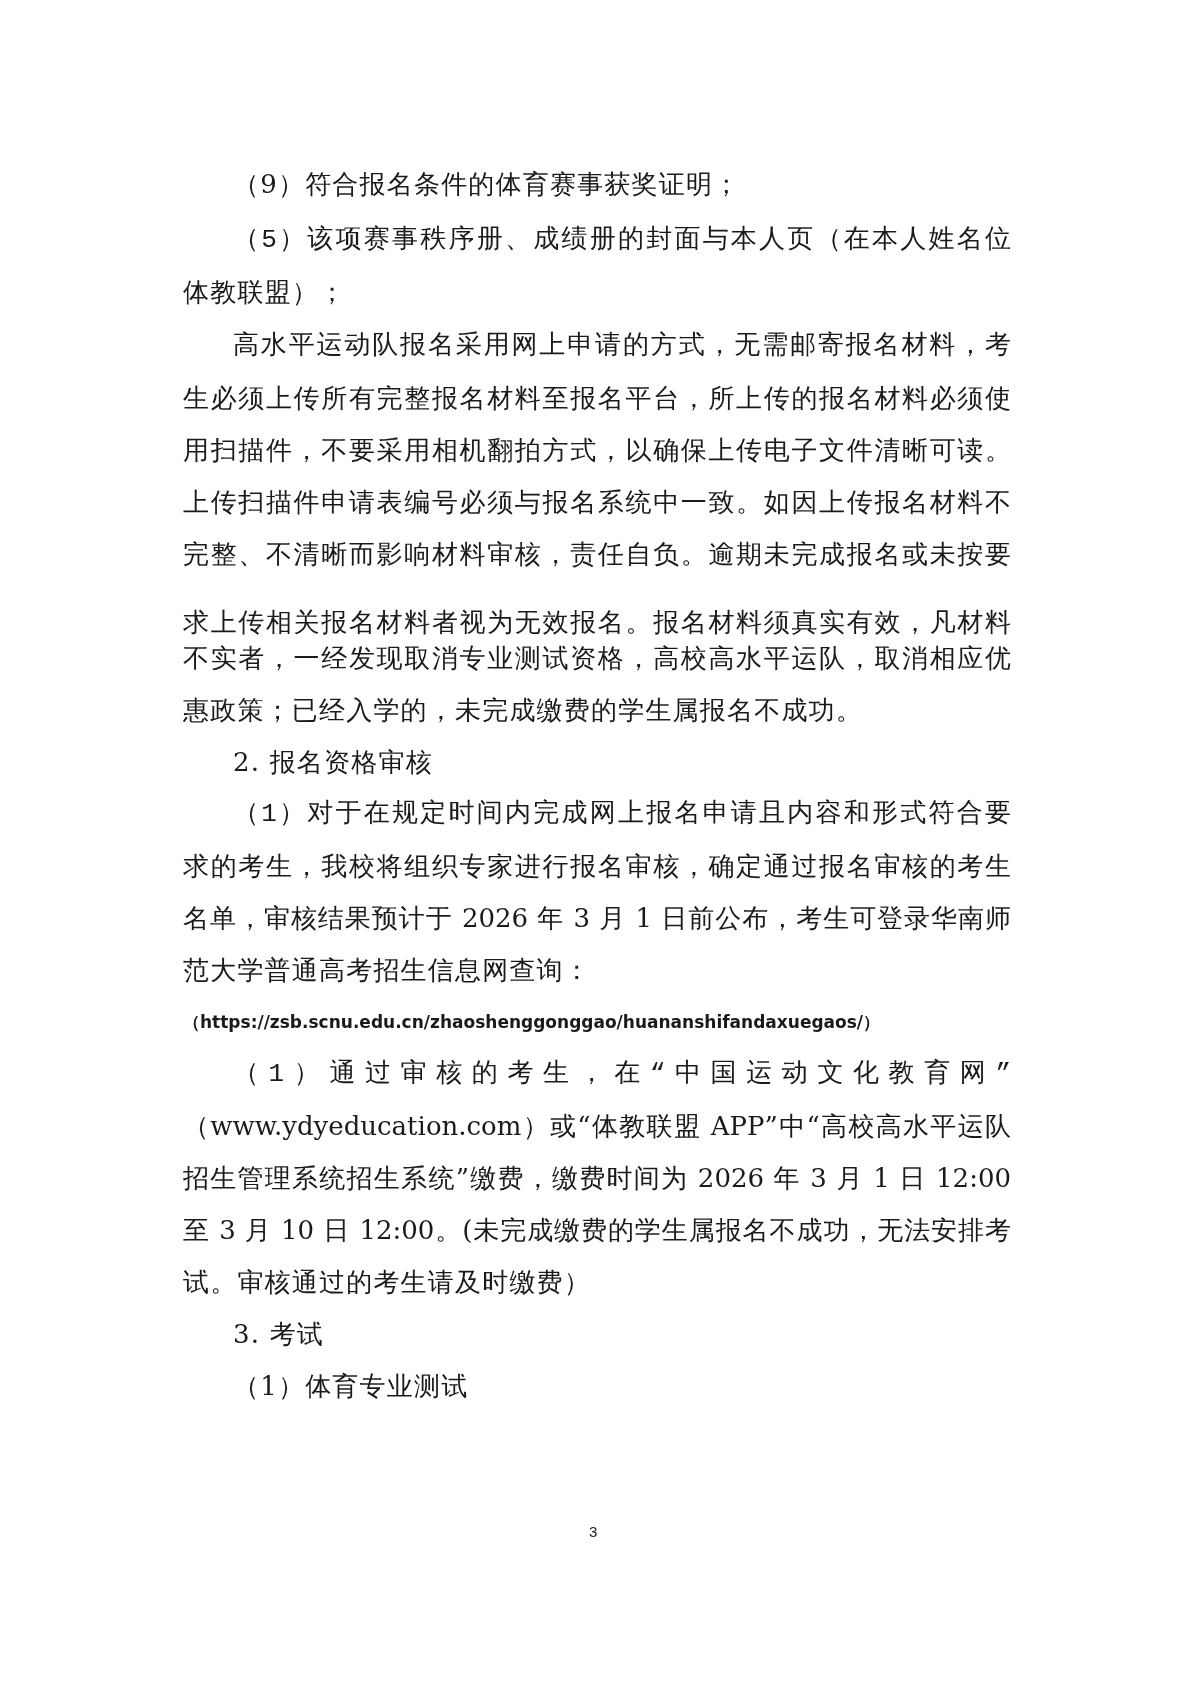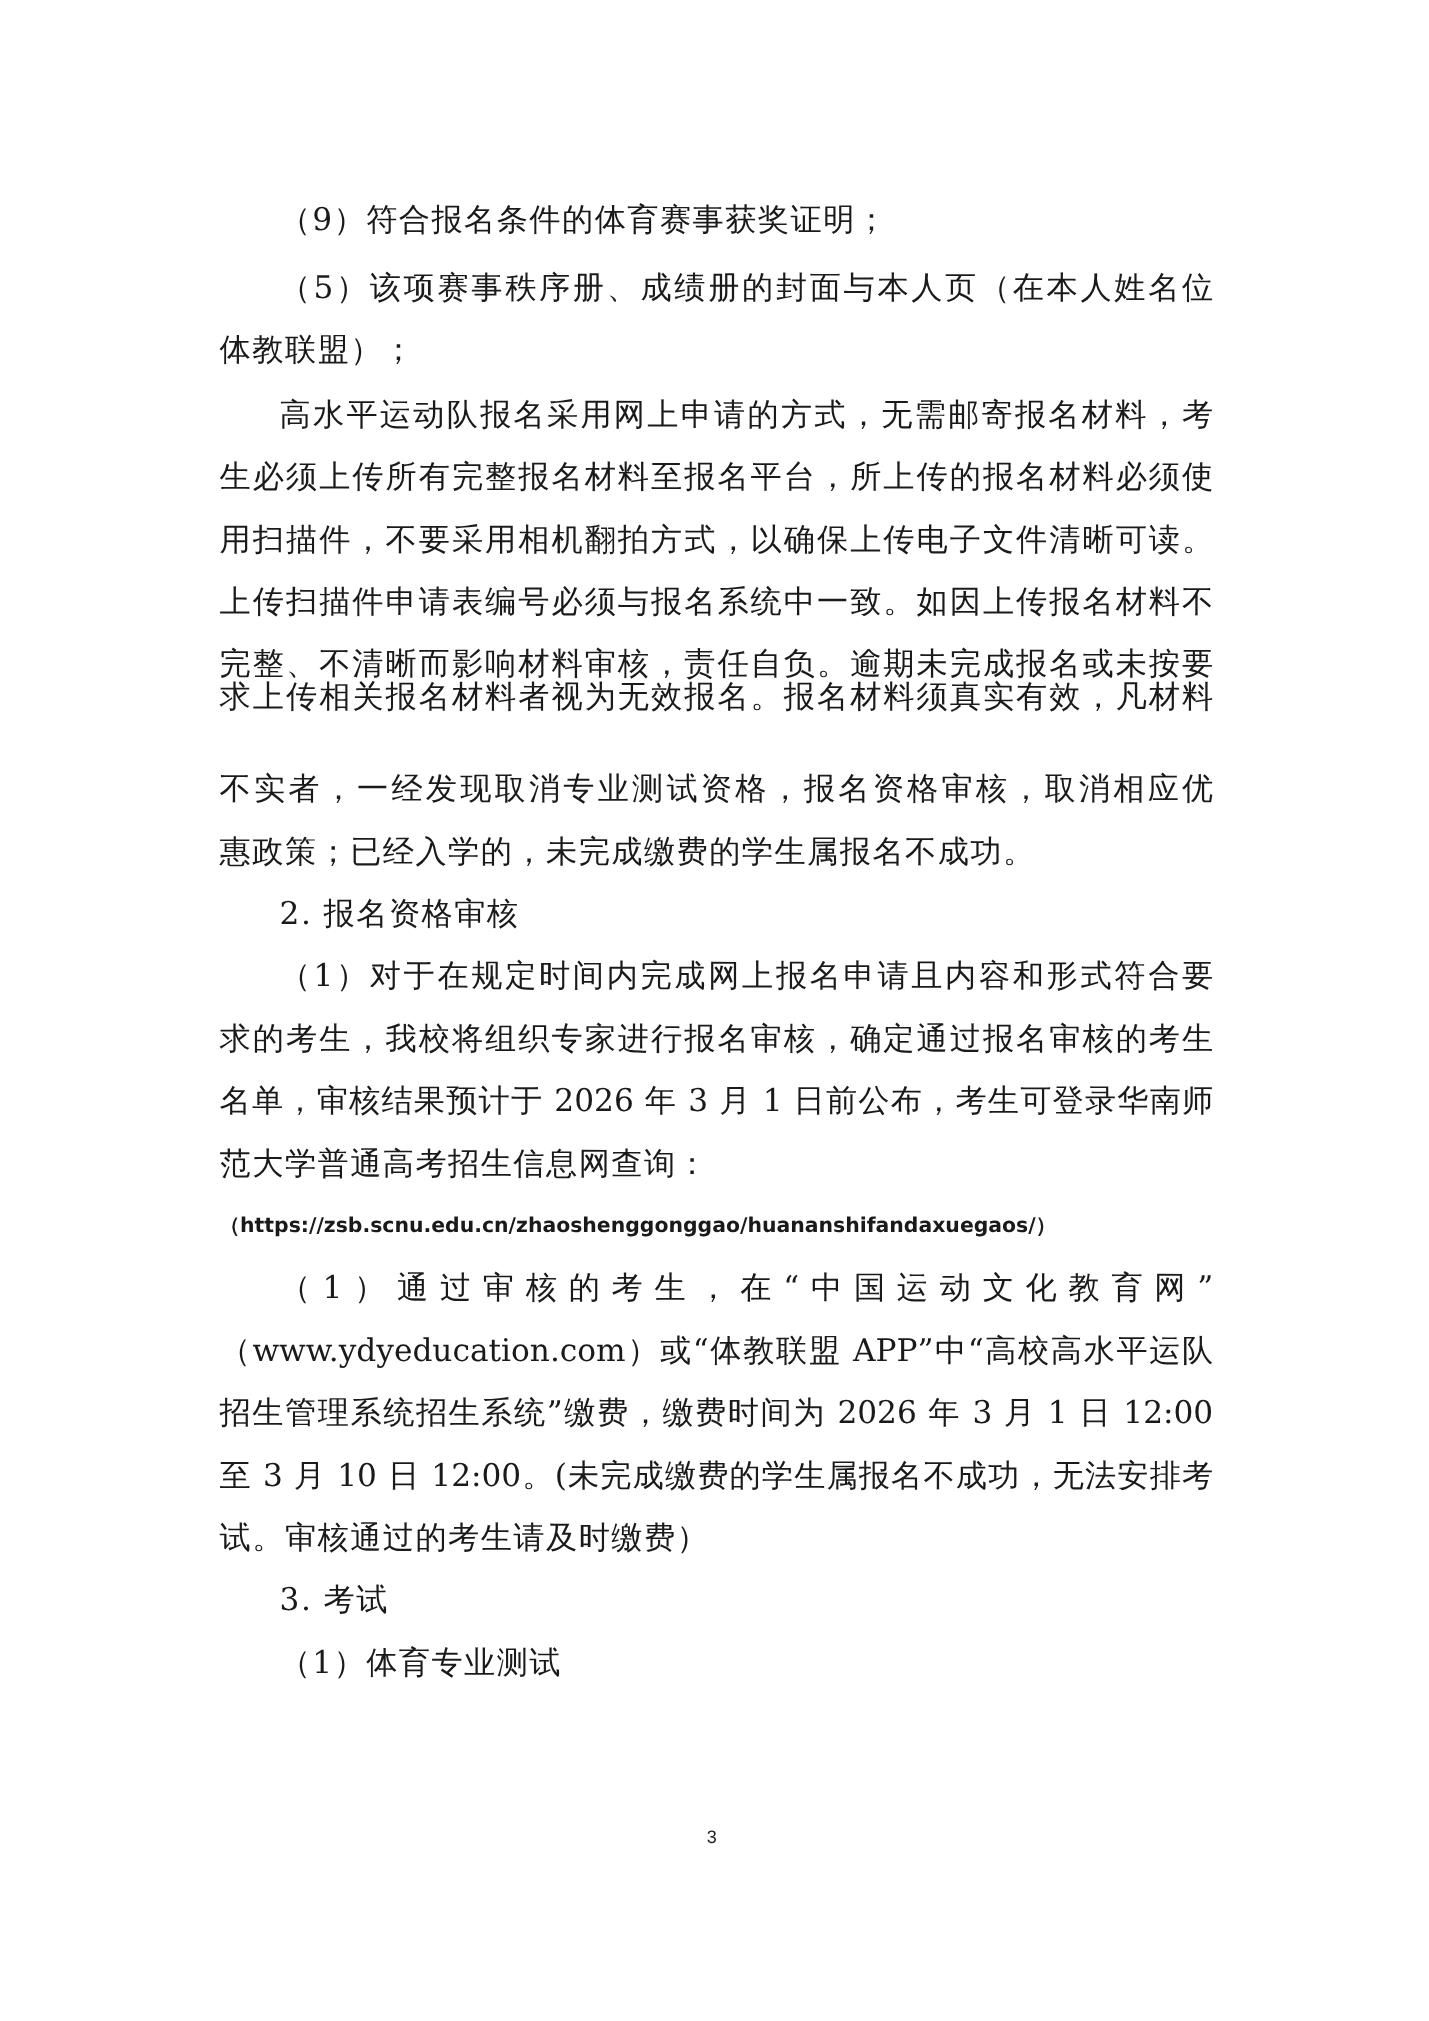--- a/index.html
+++ b/index.html
@@ -30,21 +30,21 @@
     white-space: nowrap;
     letter-spacing: 1.2px;
   }
   .line.justify {
     width: 828px;
     text-align: justify;
     text-align-last: justify;
     letter-spacing: 0;
   }
   .indent { left: 50px; }
-  .indent.justify { width: 778px; }
+  .indent.justify { width: 778px; font-family: Liberation Mono, monospace; }
   .url {
     font-family: "DejaVu Sans", "Liberation Sans", sans-serif;
     font-size: 17px;
     letter-spacing: 0;
     font-weight: bold;
   }
   .page-number {
     position: absolute;
     left: 589px;
     top: 1523px;
@@ -59,22 +59,22 @@
 <div class="page">
   <div class="line indent" style="top:14px">（9）符合报名条件的体育赛事获奖证明；</div>
   <div class="line indent justify" style="top:70px">（5）该项赛事秩序册、成绩册的封面与本人页（在本人姓名位</div>
   <div class="line" style="top:122px">体教联盟）；</div>
 
   <div class="line indent justify" style="top:176px">高水平运动队报名采用网上申请的方式，无需邮寄报名材料，考</div>
   <div class="line justify" style="top:228px">生必须上传所有完整报名材料至报名平台，所上传的报名材料必须使</div>
   <div class="line justify" style="top:280px">用扫描件，不要采用相机翻拍方式，以确保上传电子文件清晰可读。</div>
   <div class="line justify" style="top:332px">上传扫描件申请表编号必须与报名系统中一致。如因上传报名材料不</div>
   <div class="line justify" style="top:384px">完整、不清晰而影响材料审核，责任自负。逾期未完成报名或未按要</div>
-  <div class="line justify" style="top:411px">求上传相关报名材料者视为无效报名。报名材料须真实有效，凡材料</div>
-  <div class="line justify" style="top:488px">不实者，一经发现取消专业测试资格，报名资格审核，取消相应优</div>
+  <div class="line justify" style="top:452px">求上传相关报名材料者视为无效报名。报名材料须真实有效，凡材料</div>
+  <div class="line justify" style="top:488px">不实者，一经发现取消专业测试资格，高校高水平运队，取消相应优</div>
   <div class="line" style="top:540px">惠政策；已经入学的，未完成缴费的学生属报名不成功。</div>
 
   <div class="line indent" style="top:592px">2. 报名资格审核</div>
 
   <div class="line indent justify" style="top:644px">（1）对于在规定时间内完成网上报名申请且内容和形式符合要</div>
   <div class="line justify" style="top:696px">求的考生，我校将组织专家进行报名审核，确定通过报名审核的考生</div>
   <div class="line justify" style="top:748px">名单，审核结果预计于 2026 年 3 月 1 日前公布，考生可登录华南师</div>
   <div class="line" style="top:800px">范大学普通高考招生信息网查询：</div>
   <div class="line url" style="top:852px">（https://zsb.scnu.edu.cn/zhaoshenggonggao/huananshifandaxuegaos/）</div>
 

